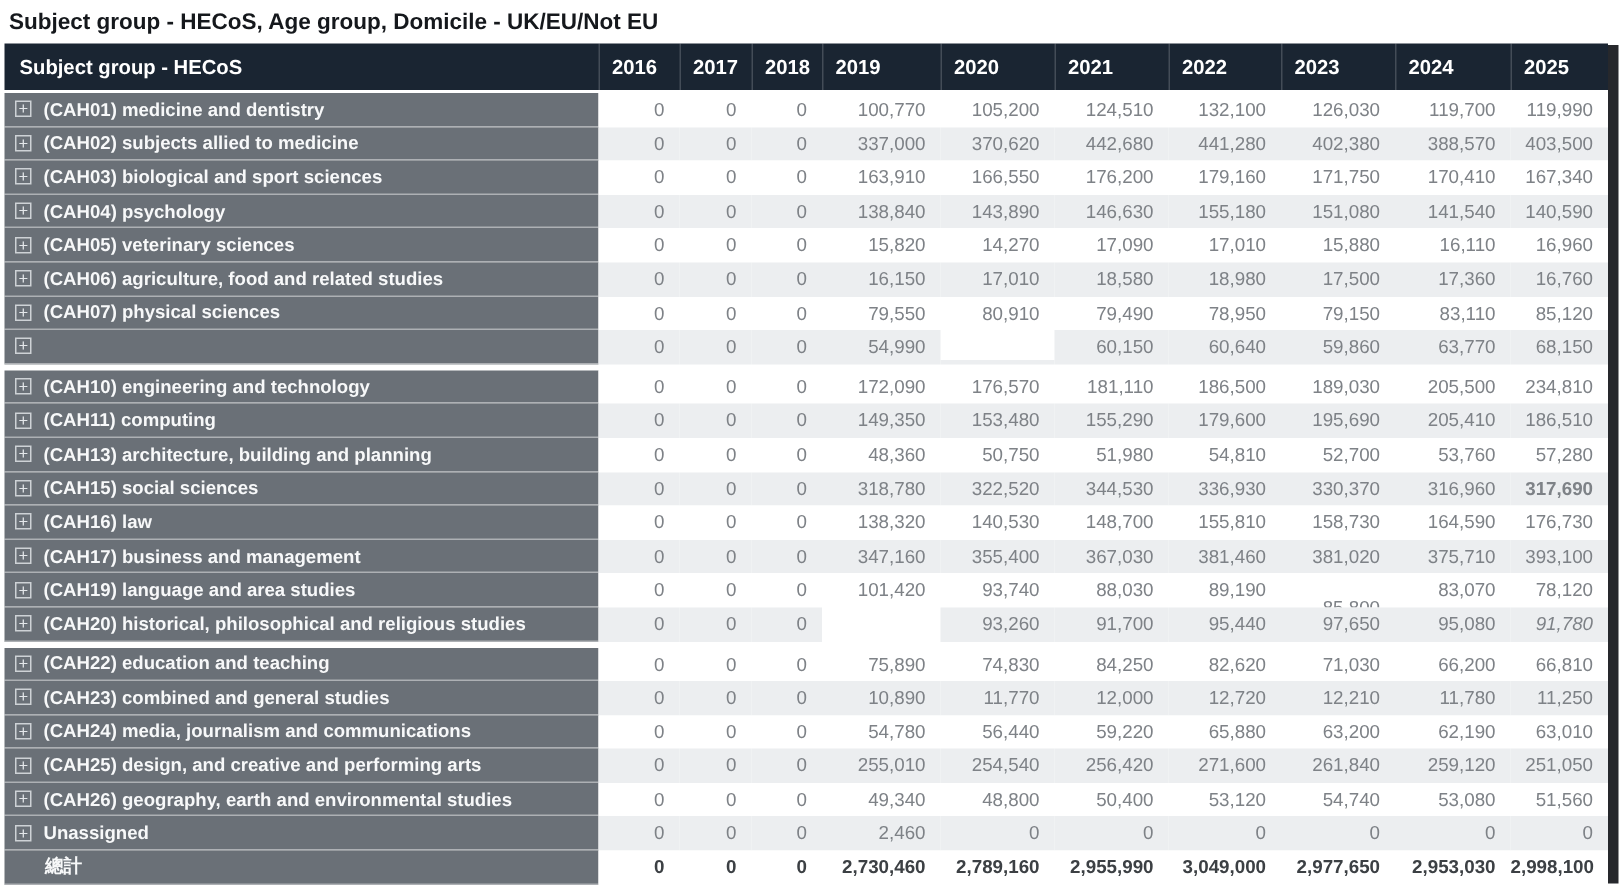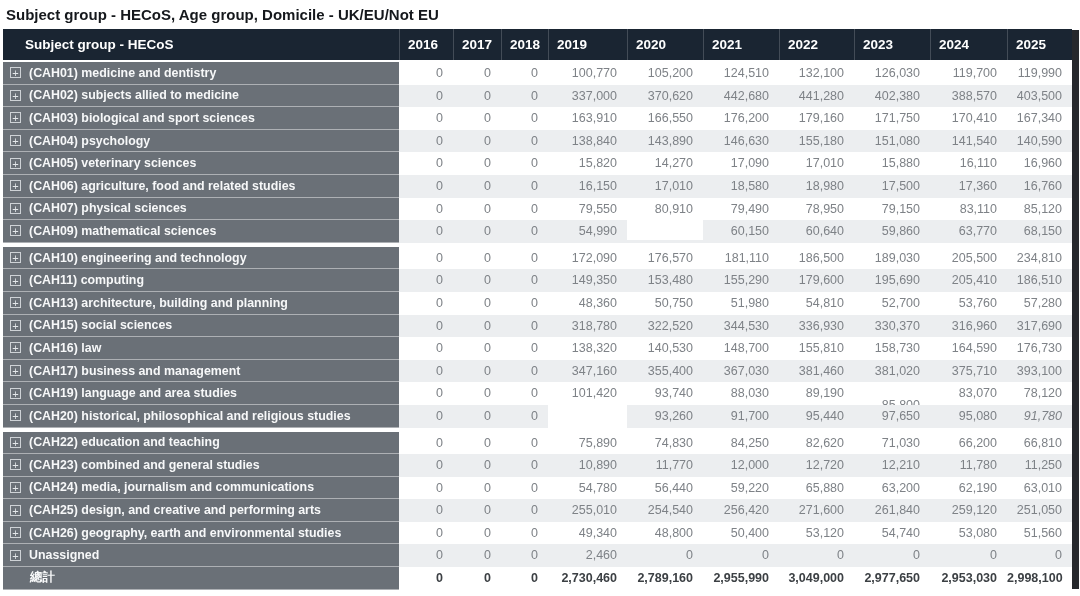--- a/index.html
+++ b/index.html
@@ -32,21 +32,21 @@
   .header-row {
     display: flex;
     height: 31px;
     background: #1a2532;
     margin-bottom: 2px;
   }
   .hcell-label {
     width: 396px;
     flex: 0 0 auto;
     box-sizing: border-box;
-    padding-left: 22px;
+    padding-left: 10px;
     line-height: 31px;
     color: #ffffff;
     font-weight: bold;
     font-size: 13.5px;
     white-space: nowrap;
   }
   .hcell {
     flex: 0 0 auto;
     box-sizing: border-box;
     padding-left: 8px;
@@ -246,21 +246,20 @@
         <div class="vcell" style="width: 76px;">80,910</div>
         <div class="vcell" style="width: 76px;">79,490</div>
         <div class="vcell" style="width: 75px;">78,950</div>
         <div class="vcell" style="width: 76px;">79,150</div>
         <div class="vcell" style="width: 77px;">83,110</div>
         <div class="vcell" style="width: 65px;">85,120</div>
       </div>
       <div class="row alt">
         <div class="lcell">
           <span class="expander">+</span>
-          <span>(CAH09) mathematical sciences</span>
         </div>
         <div class="vcell" style="width: 54px;">0</div>
         <div class="vcell" style="width: 48px;">0</div>
         <div class="vcell" style="width: 47px;">0</div>
         <div class="vcell" style="width: 79px;">54,990</div>
         <div class="vcell" style="width: 76px; margin-top: 20px;">58,090</div>
         <div class="vcell" style="width: 76px;">60,150</div>
         <div class="vcell" style="width: 75px;">60,640</div>
         <div class="vcell" style="width: 76px;">59,860</div>
         <div class="vcell" style="width: 77px;">63,770</div>
@@ -322,21 +321,21 @@
         </div>
         <div class="vcell" style="width: 54px;">0</div>
         <div class="vcell" style="width: 48px;">0</div>
         <div class="vcell" style="width: 47px;">0</div>
         <div class="vcell" style="width: 79px;">318,780</div>
         <div class="vcell" style="width: 76px;">322,520</div>
         <div class="vcell" style="width: 76px;">344,530</div>
         <div class="vcell" style="width: 75px;">336,930</div>
         <div class="vcell" style="width: 76px;">330,370</div>
         <div class="vcell" style="width: 77px;">316,960</div>
-        <div class="vcell" style="width: 65px;">317,690</div>
+        <div class="vcell" style="width: 65px; font-weight: bold;">317,690</div>
       </div>
       <div class="row">
         <div class="lcell">
           <span class="expander">+</span>
           <span>(CAH16) law</span>
         </div>
         <div class="vcell" style="width: 54px;">0</div>
         <div class="vcell" style="width: 48px;">0</div>
         <div class="vcell" style="width: 47px;">0</div>
         <div class="vcell" style="width: 79px;">138,320</div>

